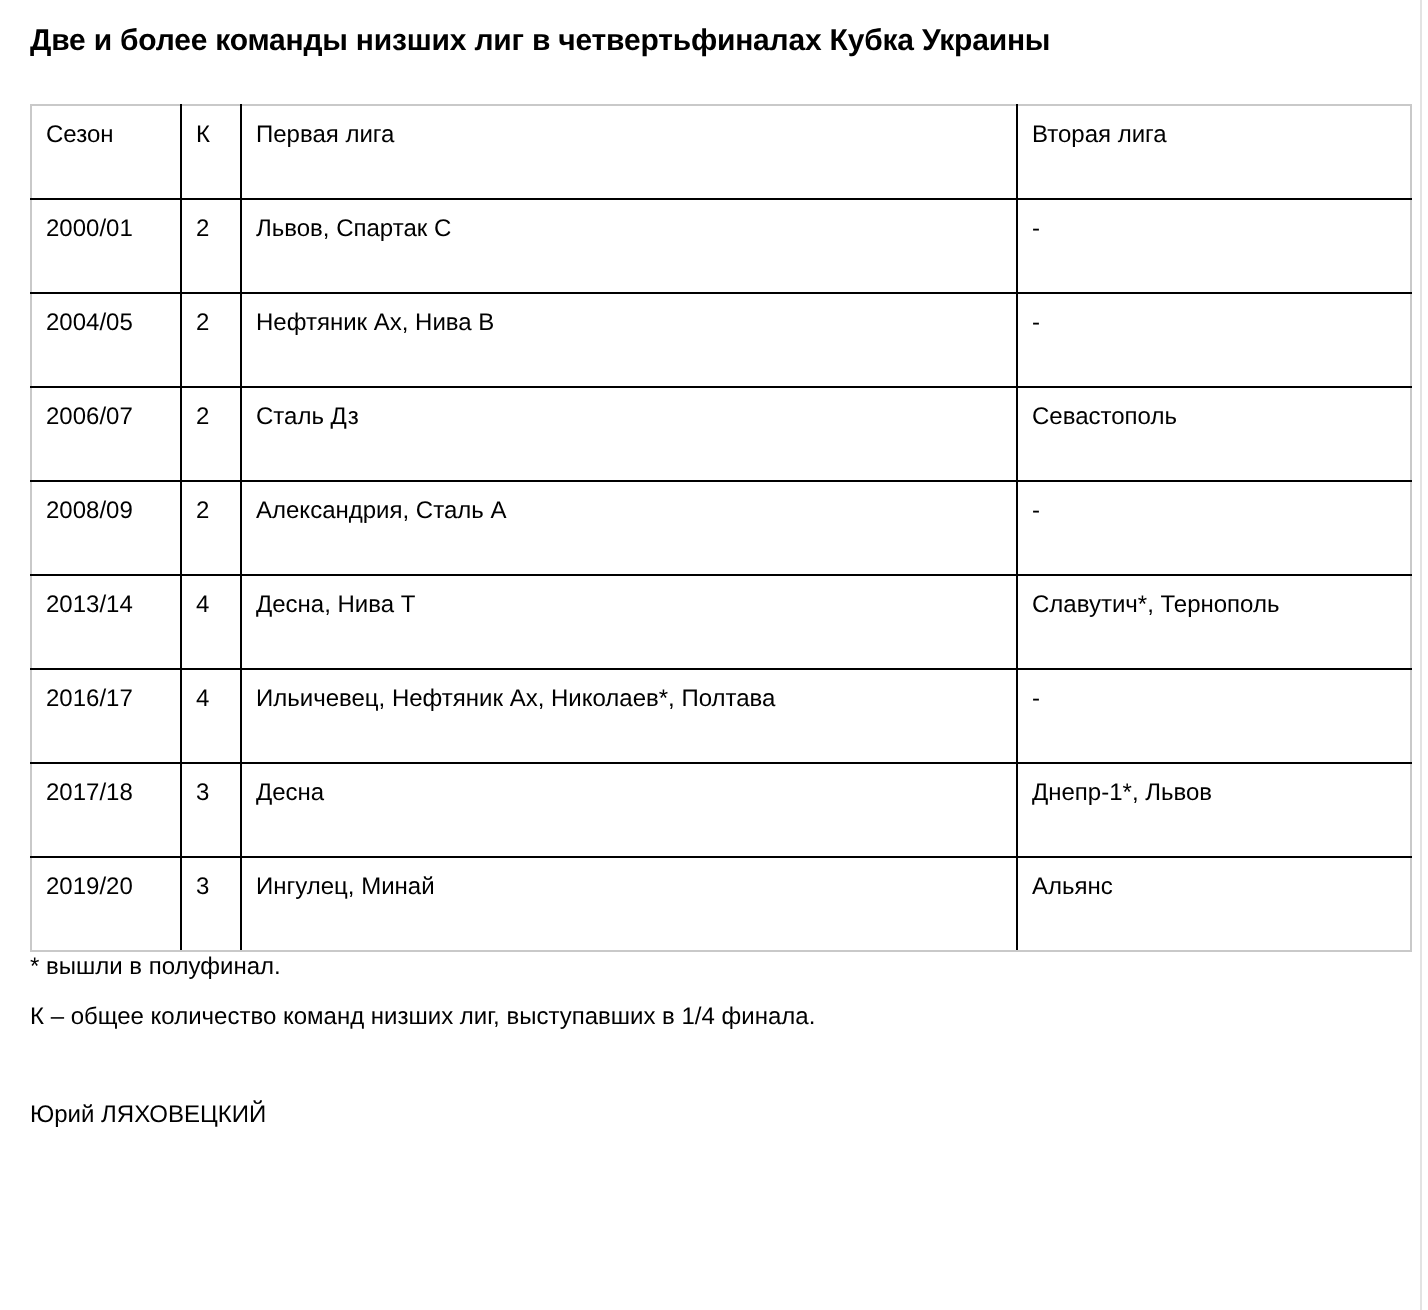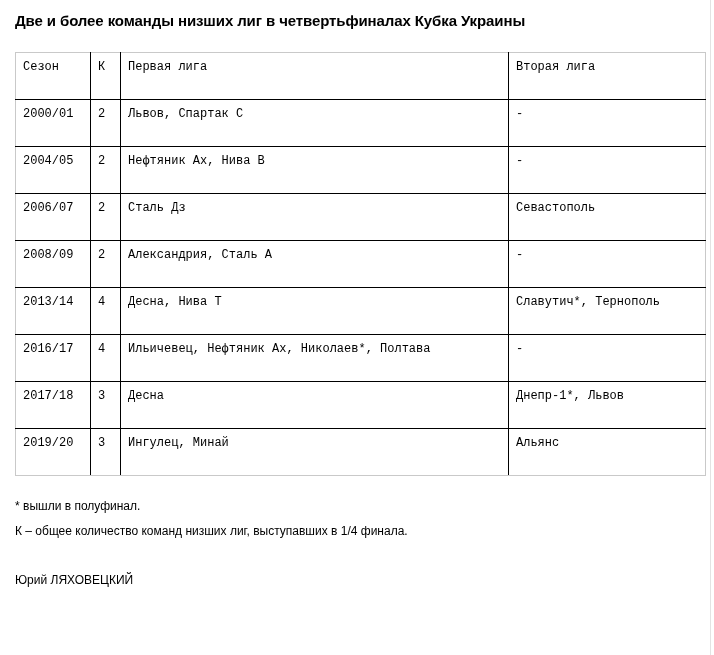--- a/index.html
+++ b/index.html
@@ -20,21 +20,20 @@
     line-height: 18px;
     letter-spacing: -0.1px;
   }
 
   .data-table {
     border-collapse: collapse;
     table-layout: fixed;
     width: 690px;
     margin-top: 22px;
     border: 1px solid #c9c9c9;
-    font-family: Liberation Mono, monospace;
   }
   .data-table th,
   .data-table td {
     border: 1px solid #000000;
     vertical-align: top;
     text-align: left;
     font-weight: 400;
     font-size: 12px;
     line-height: 15px;
     height: 47px;
@@ -52,21 +51,21 @@
 
   .col-season { width: 75px; }
   .col-k { width: 30px; }
   .col-first { width: 388px; }
   .col-second { width: 197px; }
 
   .note {
     font-size: 12px;
     line-height: 15px;
   }
-  .note-1 { margin-top: 23px; }
+  .note-1 { }
   .note-2 { margin-top: 10px; }
   .note-3 { margin-top: 34px; }
 
   .page-edge {
     position: absolute;
     top: 0;
     right: 3px;
     width: 1px;
     height: 655px;
     background: #e3e3e3;

